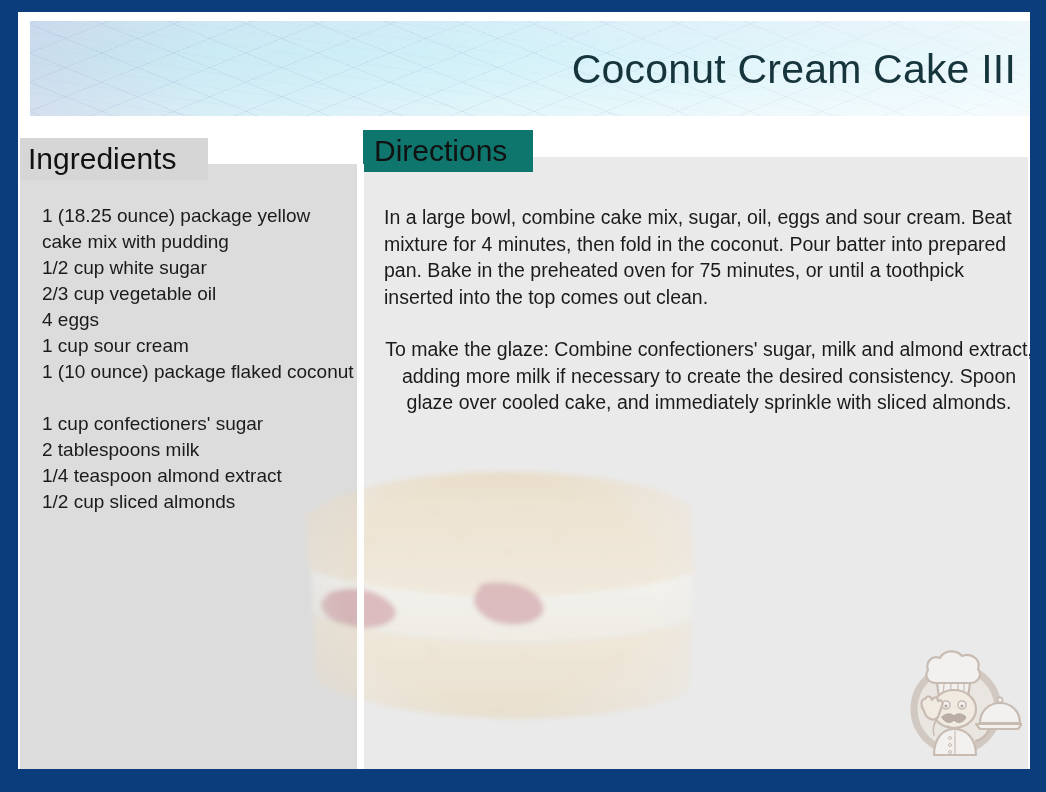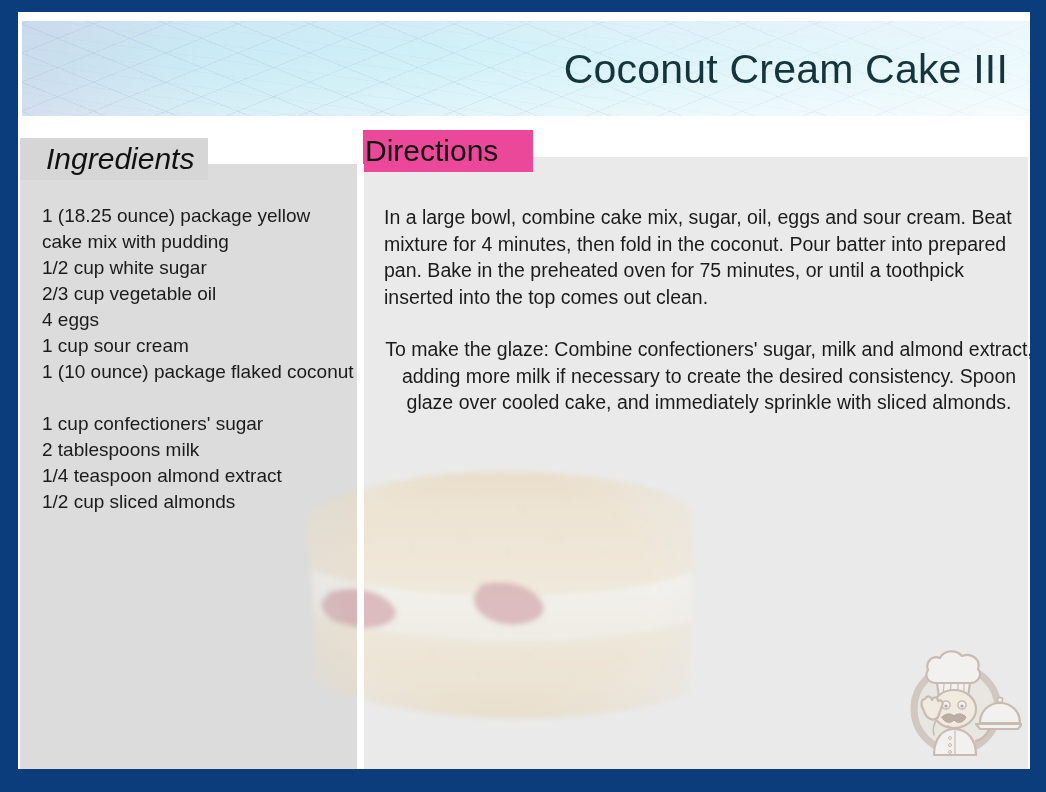--- a/index.html
+++ b/index.html
@@ -25,21 +25,21 @@
     top: 12px;
     width: 1012px;
     height: 757px;
     background: #ffffff;
     overflow: hidden;
   }
 
   
   .banner {
     position: absolute;
-    left: 4px;
+    left: 12px;
     top: 9px;
     width: 1008px;
     height: 95px;
     background:
       linear-gradient(90deg,
         rgba(200,205,228,0.55) 0%,
         rgba(196,228,240,0.45) 18%,
         rgba(200,240,246,0.30) 45%,
         rgba(222,246,250,0.18) 72%,
         rgba(238,250,252,0.10) 100%),
@@ -113,30 +113,29 @@
     background: #d6d6d6;
     display: flex;
     align-items: center;
     box-sizing: border-box;
   }
   .tab.ing {
     left: 2px;
     top: 126px;
     width: 188px;
     height: 42px;
-    padding-left: 26px;
-    font-style: italic;
+    padding-left: 8px;
   }
   .tab.dir {
     left: 345px;
     top: 118px;
     width: 170px;
     height: 42px;
-    background: #ec4899;
-    padding-left: 2px;
+    background: #0f766e;
+    padding-left: 11px;
   }
   .tab-label {
     font-size: 30px;
     color: #111111;
     line-height: 1;
   }
 
   
   .ingredients-body {
     position: absolute;

